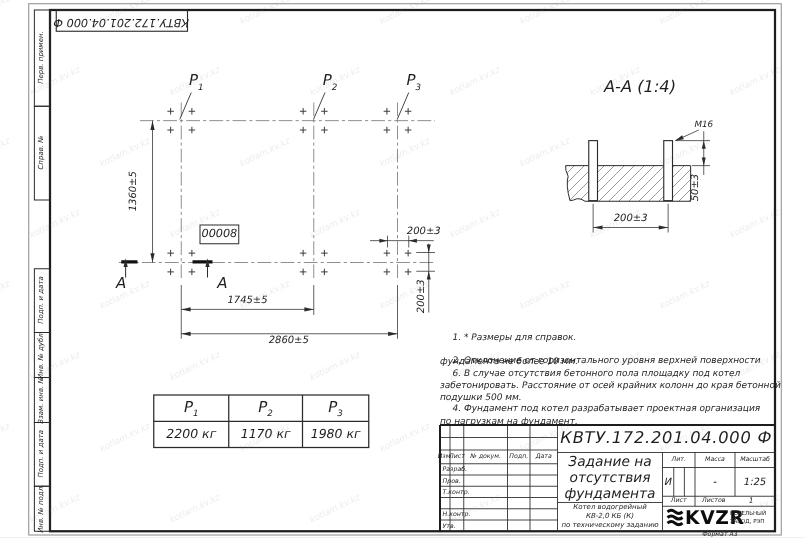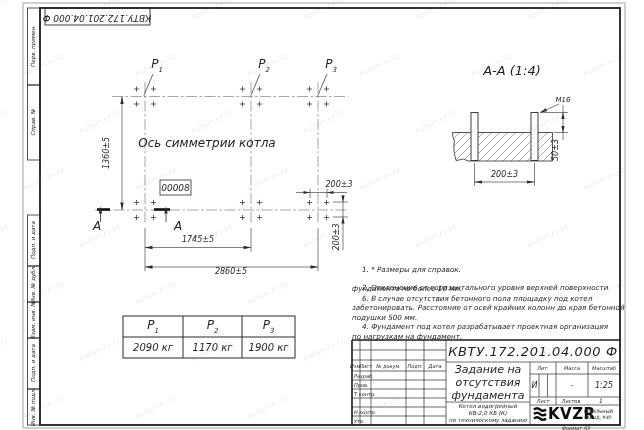--- a/index.html
+++ b/index.html
@@ -177,41 +177,40 @@
   <div class="t f55 rot" style="left:34px;top:122px">Справ. №</div>
   <div class="t f55 rot" style="left:34px;top:240px">Подп. и дата</div>
   <div class="t f55 rot" style="left:34px;top:284px">Инв. № дубл.</div>
   <div class="t f55 rot" style="left:34px;top:320px">Взам. инв. №</div>
   <div class="t f55 rot" style="left:34px;top:363px">Подп. и дата</div>
   <div class="t f55 rot" style="left:34px;top:407px">Инв. № подл.</div>
 
   <div class="t plab c" style="left:157px;top:66px"><span>P</span><sub>1</sub></div>
   <div class="t plab c" style="left:264px;top:66px"><span>P</span><sub>2</sub></div>
   <div class="t plab c" style="left:331px;top:66px"><span>P</span><sub>3</sub></div>
-  <div class="t f12 c" style="left:207px;top:143px">Ось симметрии котла</div>
   <div class="t f9 c" style="left:175.5px;top:187.5px">00008</div>
   <div class="t f8 rot" style="left:107px;top:153px">1360±5</div>
   <div class="t f8 c" style="left:198px;top:240px">1745±5</div>
   <div class="t f8 c" style="left:231px;top:272px">2860±5</div>
   <div class="t f8 c" style="left:339px;top:184.5px">200±3</div>
   <div class="t f8 rot" style="left:337px;top:237px">200±3</div>
   <div class="t f12 c" style="left:97px;top:226px">А</div>
   <div class="t f12 c" style="left:178px;top:226px">А</div>
 
   <div class="t f13 c" style="left:512px;top:70px">А-А (1:4)</div>
   <div class="t f7 c" style="left:557px;top:100px">М16</div>
   <div class="t f8 rot" style="left:556px;top:150px">50±3</div>
   <div class="t f8 c" style="left:504.5px;top:175px">200±3</div>
 
   <div class="t plab c" style="left:153px;top:327px"><span>P</span><sub>1</sub></div>
   <div class="t plab c" style="left:212.5px;top:327px"><span>P</span><sub>2</sub></div>
   <div class="t plab c" style="left:268.5px;top:327px"><span>P</span><sub>3</sub></div>
-  <div class="t f10 c" style="left:153px;top:347.5px">2090 кг</div>
+  <div class="t f10 c" style="left:153px;top:347.5px">2200 кг</div>
   <div class="t f10 c" style="left:212.5px;top:347.5px">1170 кг</div>
-  <div class="t f10 c" style="left:268.5px;top:347.5px">1900 кг</div>
+  <div class="t f10 c" style="left:268.5px;top:347.5px">1980 кг</div>
 
   <div class="t f72 note ind" style="top:266px">1. * Размеры для справок.</div>
   <div class="t f72 note ind" style="top:284px">2. Отклонение от горизонтального уровня верхней поверхности</div>
   <div class="t f72 note" style="top:285px">фундамента не более 10 мм.</div>
   <div class="t f72 note ind" style="top:294.5px">6. В случае отсутствия бетонного пола площадку под котел</div>
   <div class="t f72 note" style="top:304px">забетонировать. Расстояние от осей крайних колонн до края бетонной</div>
   <div class="t f72 note" style="top:313.5px">подушки 500 мм.</div>
   <div class="t f72 note ind" style="top:323px">4. Фундамент под котел разрабатывает проектная организация</div>
   <div class="t f72 note" style="top:332.5px">по нагрузкам на фундамент.</div>
 

